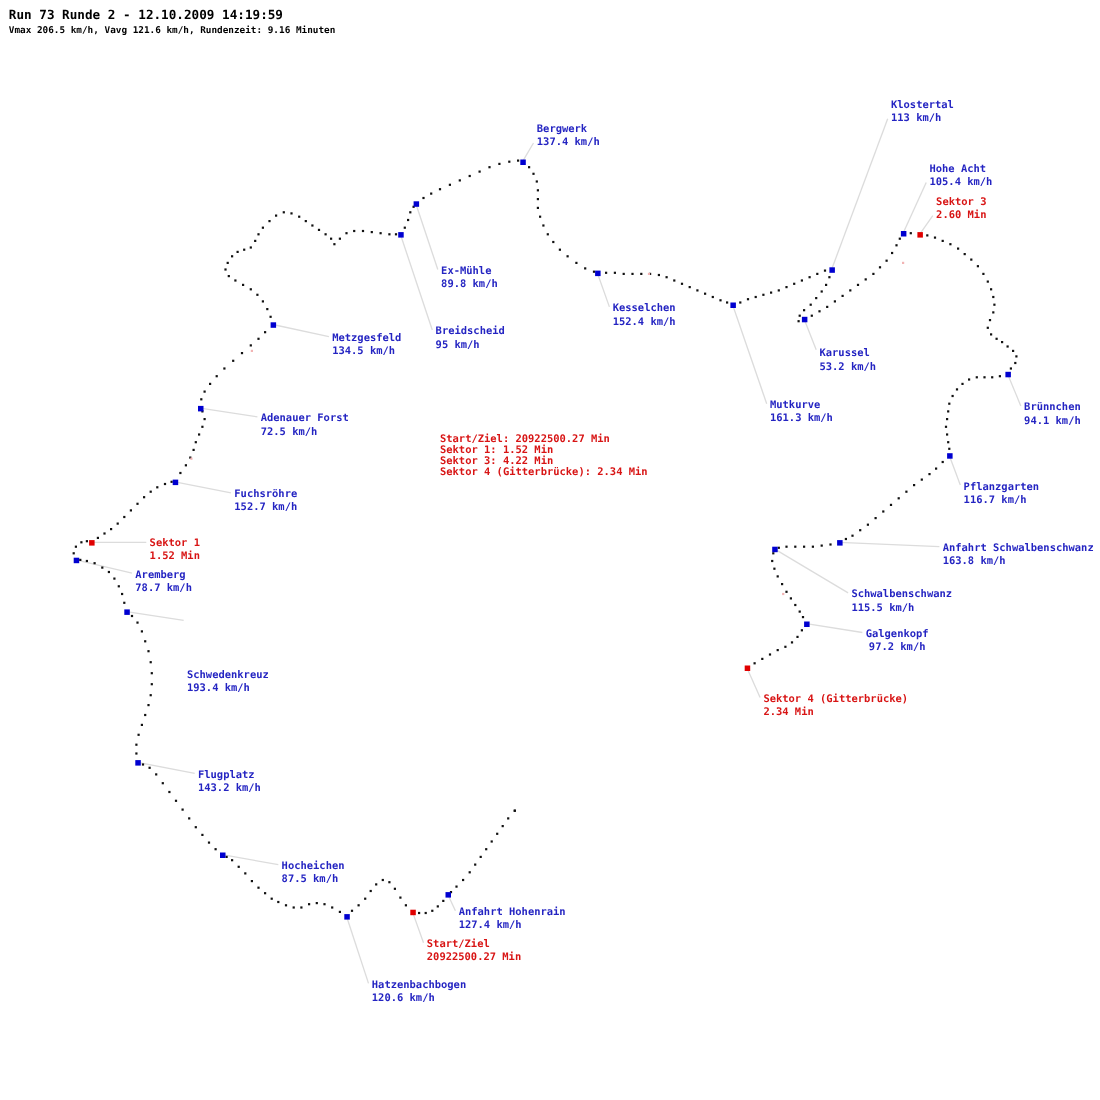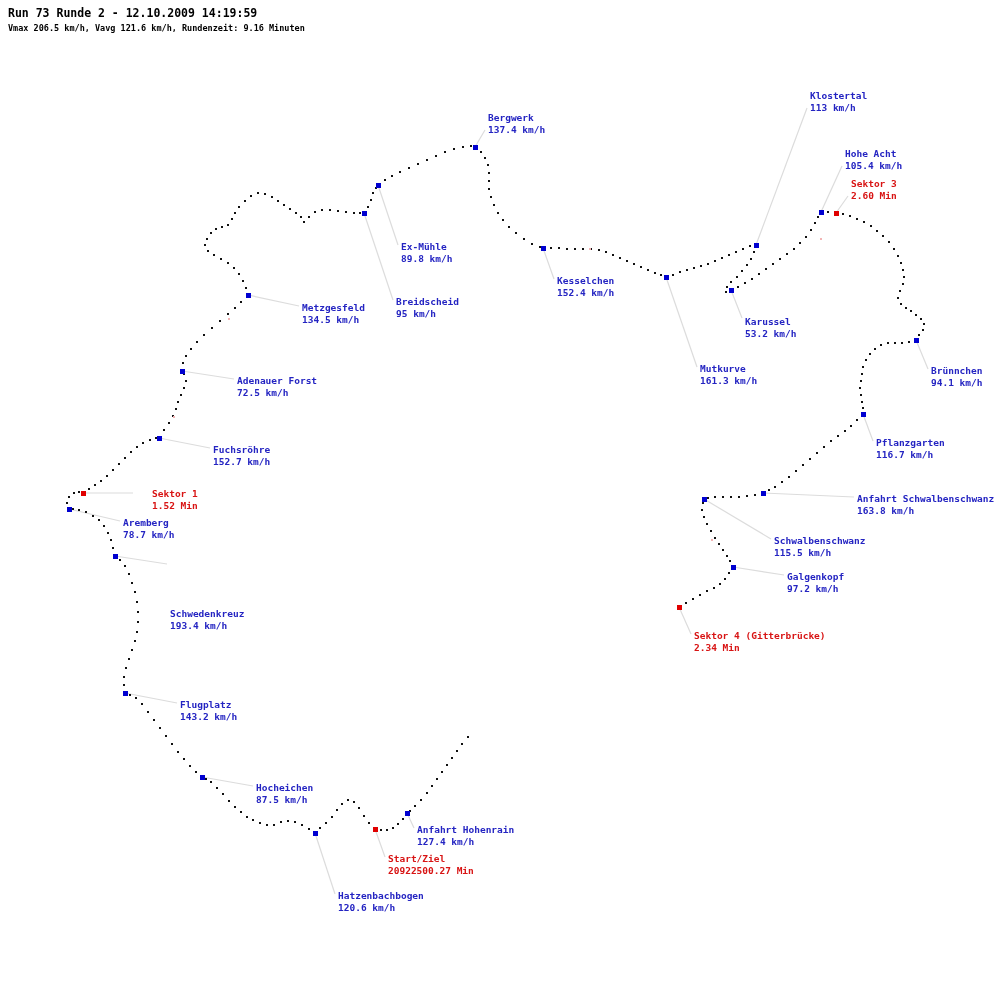--- a/index.html
+++ b/index.html
@@ -494,41 +494,41 @@
         <div>94.1 km/h</div>
       </div>
       <div class="lbl" style="left: 213px; top: 444px; color: rgb(36, 36, 194);">
         <div>Fuchsröhre</div>
         <div>152.7 km/h</div>
       </div>
       <div class="lbl" style="left: 876px; top: 437px; color: rgb(36, 36, 194);">
         <div>Pflanzgarten</div>
         <div>116.7 km/h</div>
       </div>
-      <div class="lbl" style="left: 136px; top: 488px; color: rgb(216, 20, 20); margin-left: 16px;">
+      <div class="lbl" style="left: 136px; top: 488px; color: rgb(216, 20, 20);">
         <div>Sektor 1</div>
         <div>1.52 Min</div>
       </div>
       <div class="lbl" style="left: 123px; top: 517px; color: rgb(36, 36, 194);">
         <div>Aremberg</div>
         <div>78.7 km/h</div>
       </div>
       <div class="lbl" style="left: 857px; top: 493px; color: rgb(36, 36, 194);">
         <div>Anfahrt Schwalbenschwanz</div>
         <div>163.8 km/h</div>
       </div>
       <div class="lbl" style="left: 170px; top: 560px; color: rgb(36, 36, 194); margin-top: 48px;">
         <div>Schwedenkreuz</div>
         <div>193.4 km/h</div>
       </div>
       <div class="lbl" style="left: 774px; top: 535px; color: rgb(36, 36, 194);">
         <div>Schwalbenschwanz</div>
         <div>115.5 km/h</div>
       </div>
-      <div class="lbl" style="left: 787px; top: 571px; color: rgb(36, 36, 194);">
+      <div class="lbl" style="left: 787px; top: 571px; color: rgb(36, 36, 194); text-align: center;">
         <div>Galgenkopf</div>
         <div>97.2 km/h</div>
       </div>
       <div class="lbl" style="left: 694px; top: 630px; color: rgb(216, 20, 20);">
         <div>Sektor 4 (Gitterbrücke)</div>
         <div>2.34 Min</div>
       </div>
       <div class="lbl" style="left: 180px; top: 699px; color: rgb(36, 36, 194);">
         <div>Flugplatz</div>
         <div>143.2 km/h</div>
@@ -542,14 +542,20 @@
         <div>127.4 km/h</div>
       </div>
       <div class="lbl" style="left: 388px; top: 853px; color: rgb(216, 20, 20);">
         <div>Start/Ziel</div>
         <div>20922500.27 Min</div>
       </div>
       <div class="lbl" style="left: 338px; top: 890px; color: rgb(36, 36, 194);">
         <div>Hatzenbachbogen</div>
         <div>120.6 km/h</div>
       </div>
+    </div>
+  <div id="summary-block" class="summary" style="left: 400px; top: 395px; color: rgb(216, 20, 20);">
+      <div>Start/Ziel: 20922500.27 Min</div>
+      <div>Sektor 1: 1.52 Min</div>
+      <div>Sektor 3: 4.22 Min</div>
+      <div>Sektor 4 (Gitterbrücke): 2.34 Min</div>
     </div>
 </div>
 
 </body></html>

